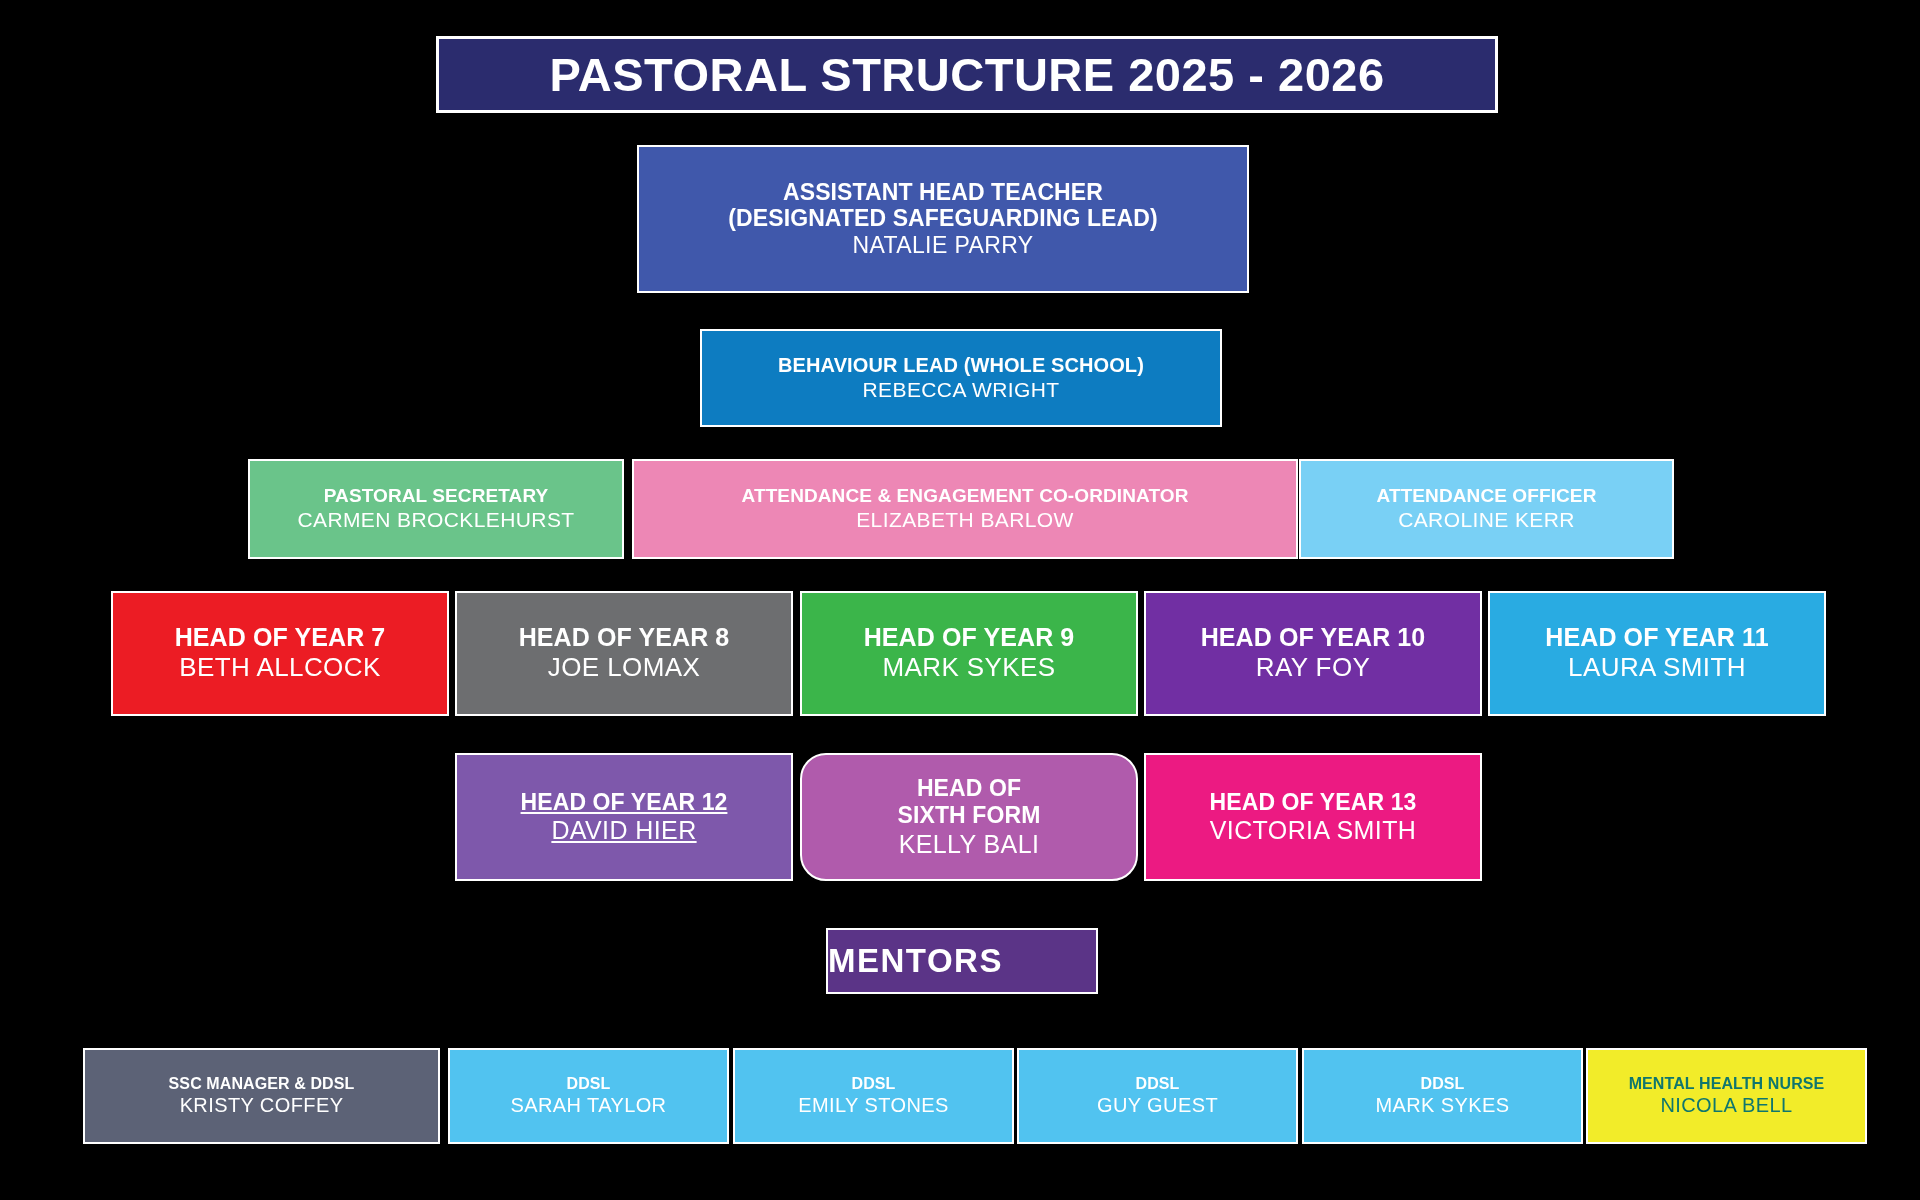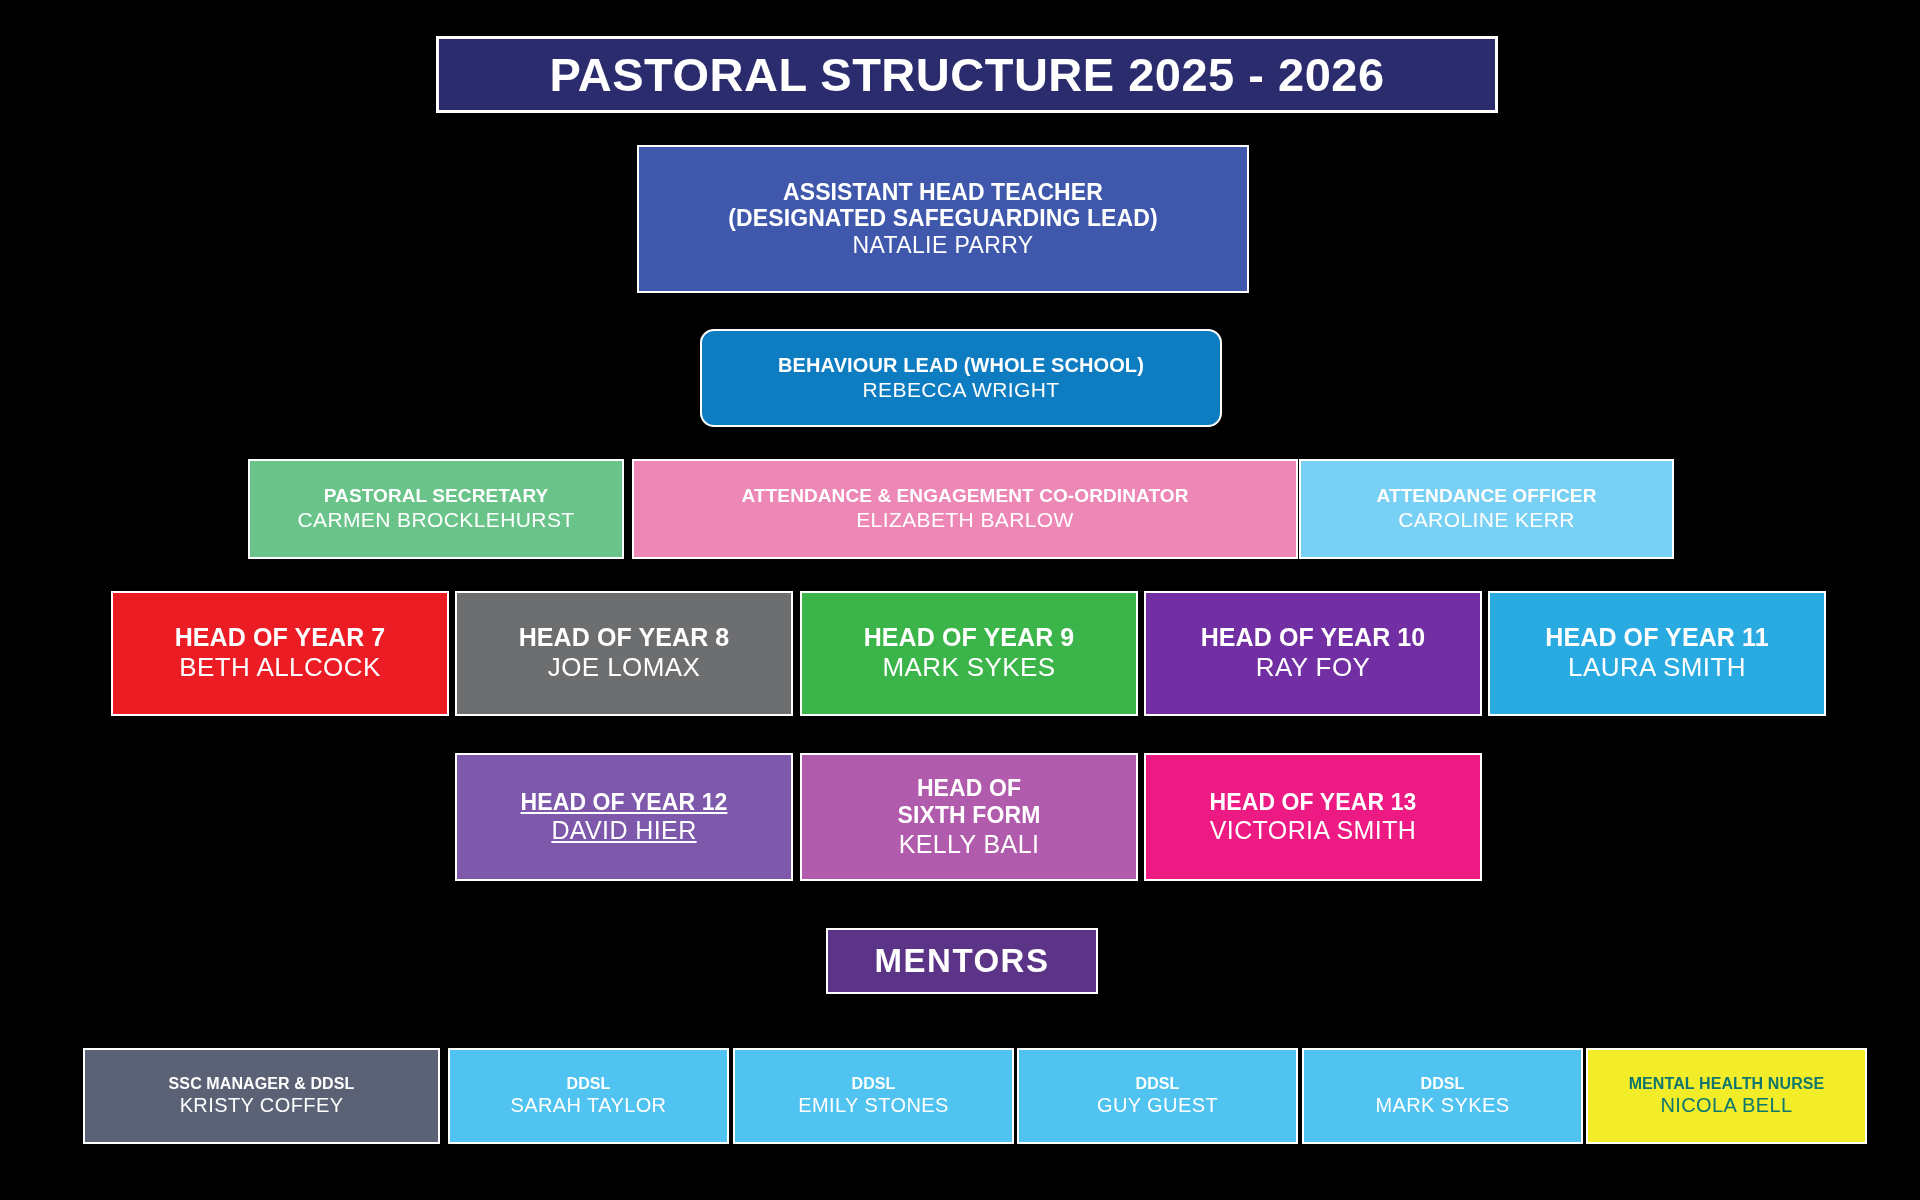--- a/index.html
+++ b/index.html
@@ -87,21 +87,21 @@
   .mentors-box {
     position: absolute;
     left: 826px;
     top: 928px;
     width: 272px;
     height: 66px;
     background: #5b3487;
     border: 2px solid #ffffff;
     display: flex;
     align-items: center;
-    justify-content: center;
+    justify-content: flex-start;
   }
   .mentors-text {
     color: #ffffff;
     font-size: 33px;
     font-weight: 700;
     letter-spacing: 1.5px;
   }
 </style>
 </head>
 <body style="background: rgb(0, 0, 0);">
@@ -111,21 +111,21 @@
   <div class="title-box" style="background: rgb(43, 44, 110); border-color: rgb(255, 255, 255);">
     <span class="title-text">PASTORAL STRUCTURE 2025 - 2026</span>
   </div>
 
   <div class="node r1" style="left: 637px; top: 145px; width: 612px; height: 148px; background: rgb(64, 88, 171);">
     <span class="role">ASSISTANT HEAD TEACHER</span>
     <span class="role">(DESIGNATED SAFEGUARDING LEAD)</span>
     <span class="person">NATALIE PARRY</span>
   </div>
 
-  <div class="node r2" style="left: 700px; top: 329px; width: 522px; height: 98px; background: rgb(13, 124, 193); border-radius: 14px;">
+  <div class="node r2" style="left: 700px; top: 329px; width: 522px; height: 98px; background: rgb(13, 124, 193);">
     <span class="role">BEHAVIOUR LEAD (WHOLE SCHOOL)</span>
     <span class="person">REBECCA WRIGHT</span>
   </div>
 
   <div class="node r3" style="left: 248px; top: 459px; width: 376px; height: 100px; background: rgb(106, 196, 138);">
     <span class="role">PASTORAL SECRETARY</span>
     <span class="person">CARMEN BROCKLEHURST</span>
   </div>
   <div class="node r3" style="left: 1299px; top: 459px; width: 375px; height: 100px; background: rgb(121, 208, 245);">
     <span class="role">ATTENDANCE OFFICER</span>
@@ -154,21 +154,21 @@
   </div>
   <div class="node r4" style="left: 1488px; top: 591px; width: 338px; height: 125px; background: rgb(41, 171, 226);">
     <span class="role">HEAD OF YEAR 11</span>
     <span class="person">LAURA SMITH</span>
   </div>
 
   <div class="node r5" style="left: 455px; top: 753px; width: 338px; height: 128px; background: rgb(126, 88, 171); text-decoration: underline;">
     <span class="role">HEAD OF YEAR 12</span>
     <span class="person">DAVID HIER</span>
   </div>
-  <div class="node r5" style="left: 800px; top: 753px; width: 338px; height: 128px; background: rgb(176, 91, 172);">
+  <div class="node r5" style="left: 800px; top: 753px; width: 338px; height: 128px; background: rgb(176, 91, 172); border-radius: 26px;">
     <span class="role">HEAD OF</span>
     <span class="role">SIXTH FORM</span>
     <span class="person">KELLY BALI</span>
   </div>
   <div class="node r5" style="left: 1144px; top: 753px; width: 338px; height: 128px; background: rgb(236, 26, 130);">
     <span class="role">HEAD OF YEAR 13</span>
     <span class="person">VICTORIA SMITH</span>
   </div>
 
   <div class="mentors-box" style="background: rgb(91, 52, 135);">

